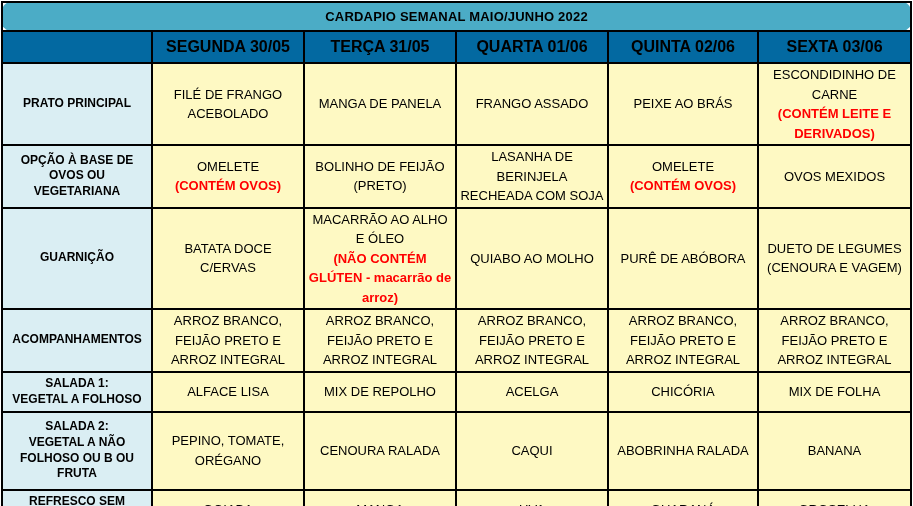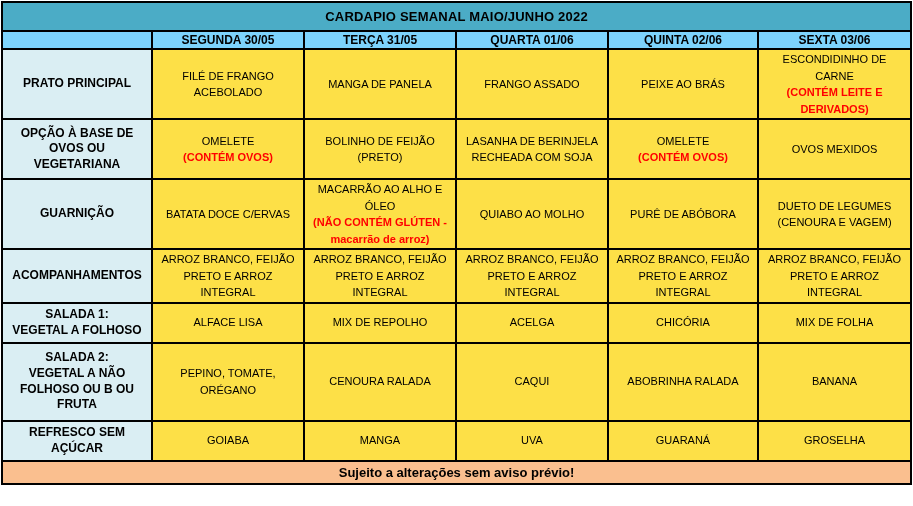--- a/index.html
+++ b/index.html
@@ -1,23 +1,23 @@
 <!DOCTYPE html>
 <html><head>
 <meta charset="utf-8">
 <style>
   html,body{margin:0;padding:0;background:#ffffff;}
   body{font-family:"Liberation Sans","DejaVu Sans",sans-serif;color:#000;}
   .sheet{width:913px;height:506px;box-sizing:border-box;background:#fff;padding:1px;}
   table{border-collapse:collapse;table-layout:fixed;width:911px;}
   th,td{border:2px solid #000;text-align:center;vertical-align:middle;padding:1px 3px;overflow:hidden;box-sizing:border-box;}
-  tr.title-row th{background:#4BACC6;font-size:13px;font-weight:bold;height:29px;letter-spacing:.2px;}
-  tr.day-header-row th{background:#7dd3fc;font-size:12px;font-weight:bold;height:18px;}
+  tr.title-row th{background:#4BACC6;font-size:13px;font-weight:bold;height:29px;letter-spacing:.2px;border-radius:9px;}
+  tr.day-header-row th{background:#0369a1;font-size:16px;font-weight:bold;height:32px;}
   th.rowhead{background:#DAEEF3;font-size:12px;font-weight:bold;white-space:pre-line;line-height:1.3;}
-  tbody td{font-size:11px;line-height:1.5;background:#fde047;margin-left:40px;}
+  tbody td{font-size:13px;line-height:1.5;background:#fef9c3;margin-left:40px;}
   tbody .note{color:#FF0000;font-weight:bold;}
   tfoot td{background:#FABF8F;font-weight:bold;font-size:13px;height:23px;}
   tbody tr:nth-child(1){height:61px;}
   tbody tr:nth-child(2){height:60px;}
   tbody tr:nth-child(3){height:65px;}
   tbody tr:nth-child(4){height:36px;}
   tbody tr:nth-child(5){height:40px;}
   tbody tr:nth-child(6){height:78px;padding-left:13px;}
   tbody tr:nth-child(7){height:40px;}
   tbody tr:nth-child(8){height:32px;}

